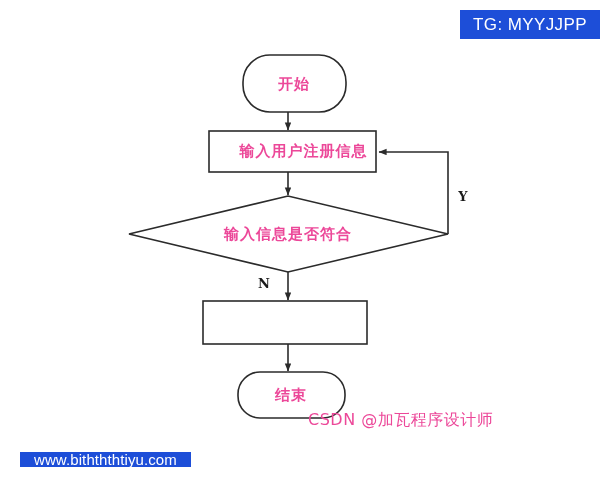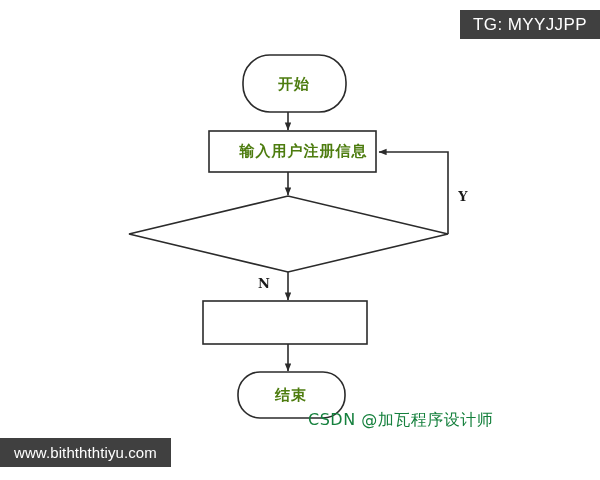--- a/index.html
+++ b/index.html
@@ -40,21 +40,21 @@
     stroke: #2b2b2b;
     stroke-width: 1.6;
     fill: none;
   }
 
   
   .node-label {
     position: absolute;
     font-family: "DejaVu Serif", "Liberation Serif", serif;
     font-weight: 700;
-    color: #4d7c0f;
+    color: #ec4899;
     font-size: 15px;
     letter-spacing: 1px;
     white-space: nowrap;
     text-align: center;
     transform: translate(-50%, -50%);
     pointer-events: none;
   }
 
   .edge-label {
     position: absolute;
@@ -62,53 +62,54 @@
     font-weight: 700;
     color: #1a1a1a;
     font-size: 13px;
     transform: translate(-50%, -50%);
     white-space: nowrap;
   }
 
   
   .wm-chip {
     position: absolute;
-    background: #404040;
+    background: #1d4ed8;
     color: #ffffff;
     font-family: "Liberation Sans", sans-serif;
     display: flex;
     align-items: center;
     justify-content: center;
     white-space: nowrap;
+    margin-left: 20px;
   }
   #tg-chip {
     right: 0;
     top: 10px;
     height: 29px;
     padding: 0 13px;
     font-size: 17px;
     letter-spacing: 0.4px;
   }
   #site-chip {
     left: 0;
     bottom: 13px;
-    height: 29px;
+    height: 15px;
     padding: 0 14px;
     font-size: 15px;
     letter-spacing: 0.1px;
   }
 
   
   #csdn-watermark {
     position: absolute;
     left: 308px;
     top: 410px;
     font-family: "DejaVu Sans", "Liberation Sans", sans-serif;
     font-size: 16px;
-    color: #15803d;
+    color: #ec4899;
     white-space: nowrap;
     letter-spacing: 0.5px;
   }
 </style>
 </head>
 <body>
 
 <div id="canvas">
 
   <svg class="chart-svg" viewBox="0 0 600 480">
@@ -136,20 +137,21 @@
 
     <line class="edge-line" x1="288" y1="272" x2="288" y2="300" marker-end="url(#arrow)"></line>
 
     <line class="edge-line" x1="288" y1="344" x2="288" y2="371" marker-end="url(#arrow)"></line>
   </svg>
 
   <div class="node-label" style="left:294px; top:84px;">开始</div>
 
   <div class="node-label" style="left:292px; top:151px;padding-left:23px;">输入用户注册信息</div>
 
+  <div class="node-label" style="left:288px; top:234px;">输入信息是否符合</div>
 
 
   <div class="node-label" style="left:291px; top:395px;text-align:center;">结束</div>
 
   <div class="edge-label" style="left:463px; top:196px;">Y</div>
 
   <div class="edge-label" style="left:264px; top:283px;">N</div>
 
   <div id="csdn-watermark">CSDN @加瓦程序设计师</div>
 

